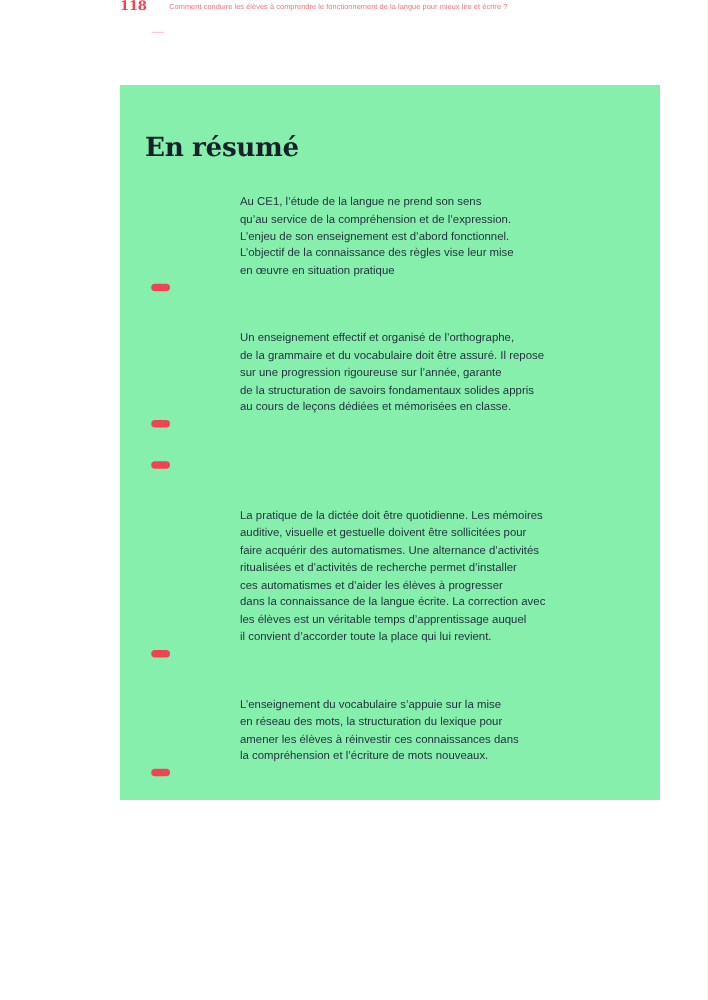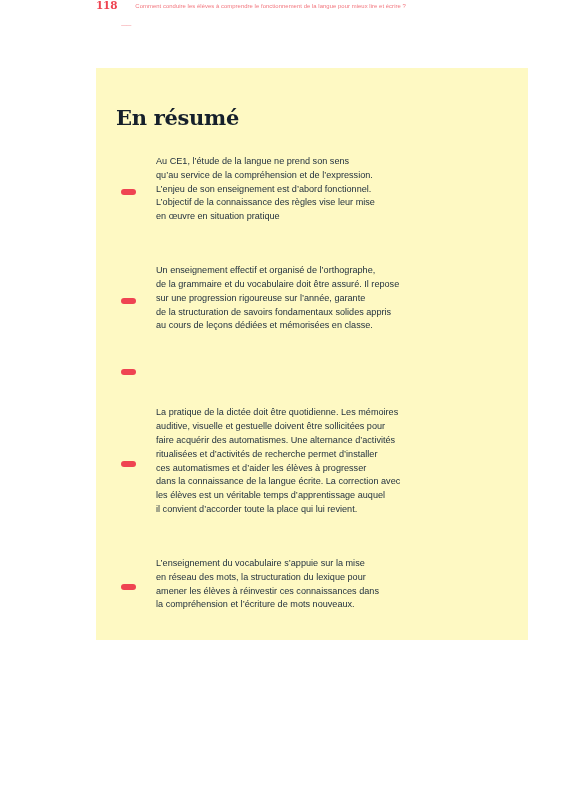--- a/index.html
+++ b/index.html
@@ -25,21 +25,21 @@
     margin-left: 28px;
   }
 
   
   .content-panel {
     position: absolute;
     left: 68px;
     top: 68px;
     width: 432px;
     height: 572px;
-    background: #fef9c3;
+    background: #86efac;
   }
 
   
   .corner-dot {
     position: absolute;
     left: 452px;
     top: 66px;
     width: 13px;
     height: 13px;
     border-radius: 50%;
@@ -100,22 +100,23 @@
 
   
   .summary-list {
     position: absolute;
     left: 0;
     top: 78px;
     width: 432px;
   }
   .summary-item {
     display: flex;
-    align-items: center;
+    align-items: flex-end;
     margin-bottom: 22px;
+    gap: 36px;
   }
   .summary-item:last-child { margin-bottom: 0; }
 
   .bullet-marker {
     flex: 0 0 auto;
     width: 15px;
     height: 6px;
     border-radius: 3px;
     background: #ef4452;
     margin-left: 25px;

